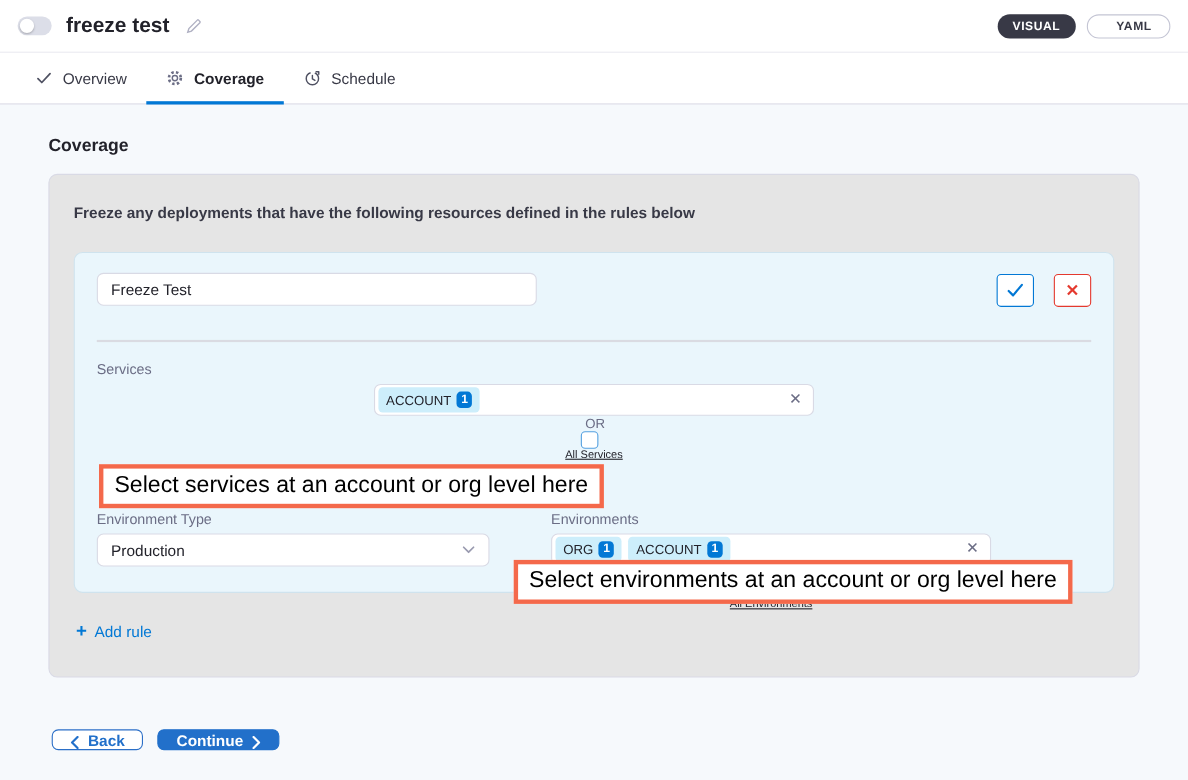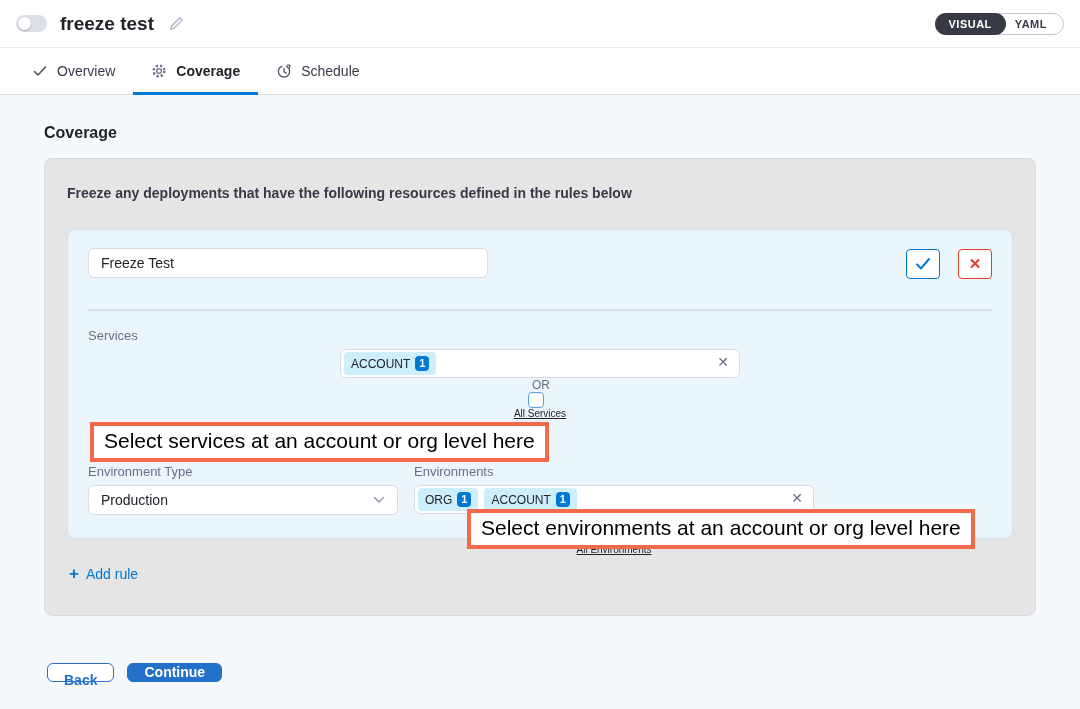--- a/index.html
+++ b/index.html
@@ -8,21 +8,21 @@
 
   
   .topbar { height:48px; background:#fff; border-bottom:1px solid #e6e7ef;
             display:flex; align-items:center; padding:0 16px; }
   .toggle { width:31px; height:17px; background:#dcdee8; border-radius:999px;
             position:relative; flex:0 0 auto; cursor:pointer; }
   .toggle .knob { position:absolute; left:2px; top:2px; width:13px; height:13px;
             background:#fff; border-radius:50%; box-shadow:0 1px 2px rgba(0,0,0,.25); }
   .page-title { margin-left:13px; font-size:19px; font-weight:700; color:#22222a; }
   .pencil { margin-left:14px; display:flex; align-items:center; }
-  .mode-switch { margin-left:auto; display:flex; align-items:center; }
+  .mode-switch { margin-left:auto; display:flex; align-items:center;gap:28px; }
   .seg { font-size:11px; font-weight:700; letter-spacing:.5px; border-radius:999px; }
   .seg-visual { background:#383946; color:#fff; padding:5px 14px; position:relative; z-index:1; }
   .seg-yaml { background:#fff; color:#383946; border:1px solid #c4c5d4; padding:4px 16px 4px 26px; margin-left:-18px; }
 
   
   .tabbar { height:47px; background:#fff; border-bottom:1px solid #d9dae5;
             display:flex; align-items:stretch; padding-left:14px; }
   .tab { display:flex; align-items:center; gap:9px; padding:0 18px;
          font-size:14px; color:#383946; position:relative; cursor:pointer; }
   .tab.active { font-weight:700; color:#22222a; }
@@ -71,35 +71,35 @@
   .checkbox { width:16px; height:16px; background:#fff; border:1.6px solid #54a0e0;
               border-radius:4px; margin-right:8px; flex:0 0 auto; cursor:pointer; }
   .check-label { font-size:10px; color:#22222a;text-decoration:underline; }
 
   .annotation { display:inline-block; background:#fff; border:4px solid #f4694b;
                 padding:3px 10px 5px; font-size:21px; color:#000; line-height:1.15;
                 font-family:"Liberation Sans",sans-serif; }
   .annotation-services { margin:3px 0 0 2px; }
   .annotation-environments { position:absolute; left:399px; top:279px; white-space:nowrap; }
 
-  .env-row { display:flex; margin-top:2px; }
+  .env-row { display:flex; margin-top:2px;gap:40px; }
   .env-col2 { margin-left:16px; }
-  .select-box { width:310px; height:30px; background:#fff; border:1px solid #d9dae5;
+  .select-box { width:357px; height:30px; background:#fff; border:1px solid #d9dae5;
                 border-radius:6px; display:flex; align-items:center;
                 padding:0 12px; font-size:14px; color:#22222a; cursor:pointer; }
   .select-box .chev { margin-left:auto; display:flex; align-items:center; }
 
   .add-rule { display:inline-flex; align-items:center; gap:7px; margin:26px 0 0 2px;
               color:#0278d5; font-size:14px; font-weight:500; cursor:pointer; }
   .plus-glyph { font-size:17px; font-weight:700; line-height:1; }
 
   .footer { margin:47px 0 0 47px; display:flex; gap:13px; }
   .btn { height:19px; border-radius:6px; font-size:14px; font-weight:700;
          display:inline-flex; align-items:flex-end; gap:8px; cursor:pointer;
-         font-family:"Liberation Sans",sans-serif;flex-direction:column; }
+         font-family:"Liberation Sans",sans-serif; }
   .btn-back { background:#fff; border:1px solid #2b6fc7; color:#2270ca; padding:0 16px; }
   .btn-continue { background:#2270ca; border:1px solid #2270ca; color:#fff; padding:0 16px; }
 
   svg { display:block; }
 </style>
 </head>
 <body>
 
 <div class="topbar">
   <span class="toggle">

